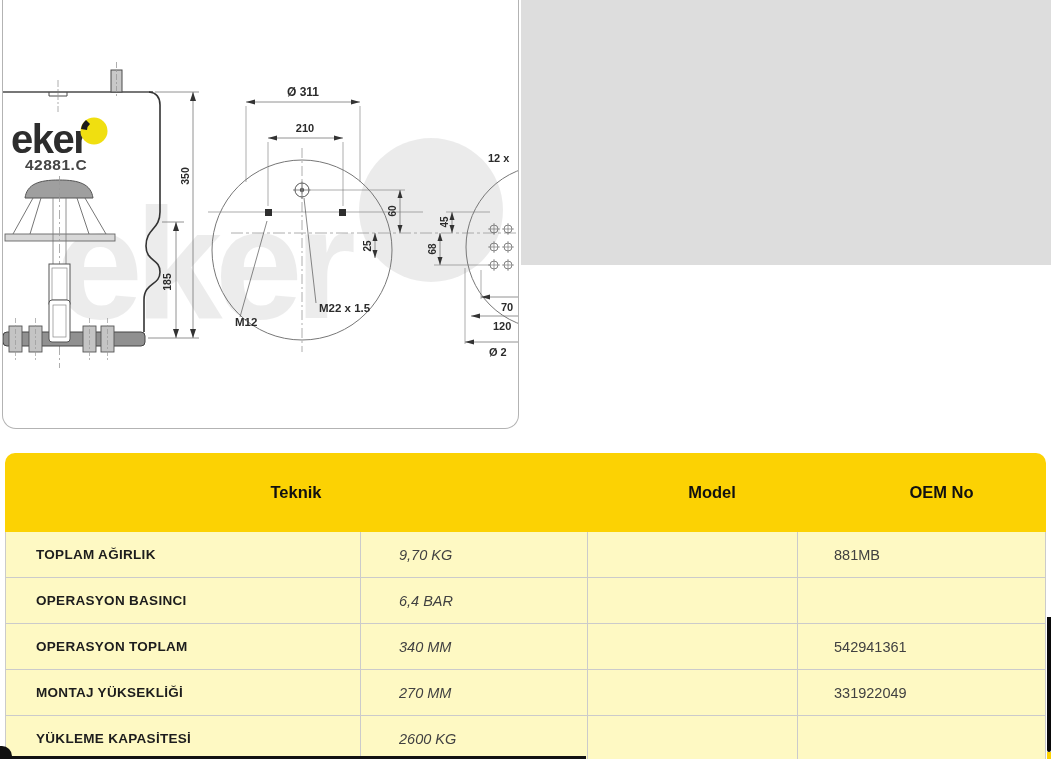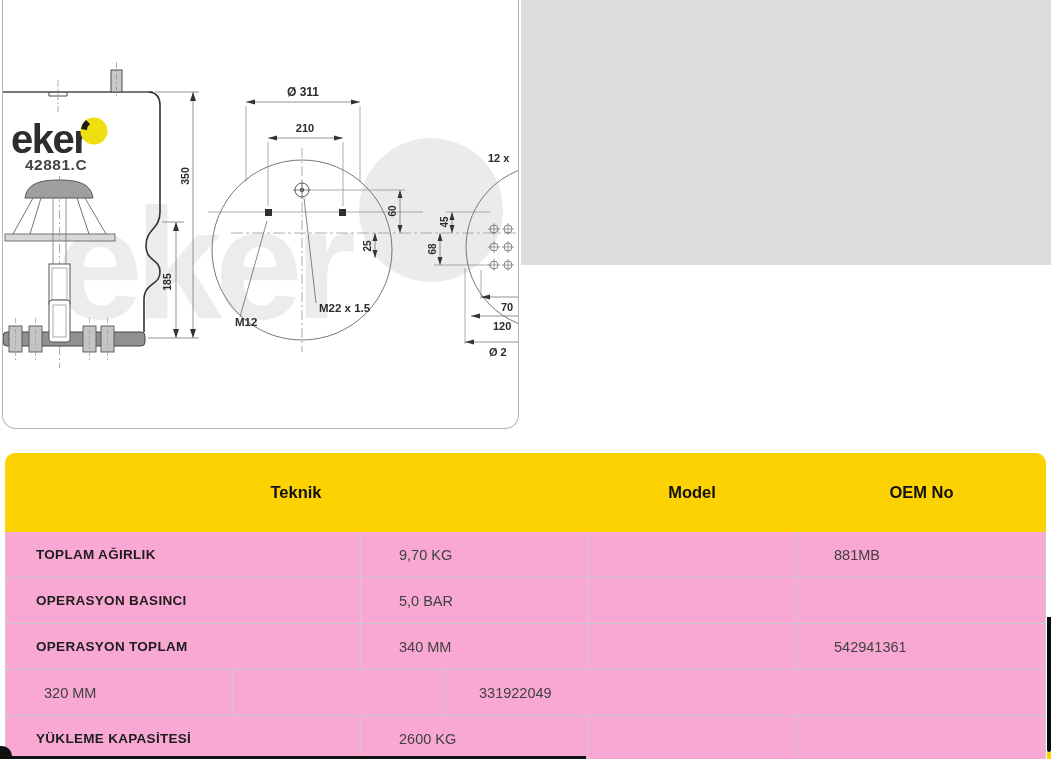--- a/index.html
+++ b/index.html
@@ -22,39 +22,40 @@
     border-radius:0 0 14px 14px;overflow:hidden;
   }
   .drawing-card svg{display:block;}
 
   
   .spec-table{
     position:absolute;left:5px;top:453px;width:1041px;
   }
   .spec-header{
     height:79px;background:#fcd203;border-radius:10px 10px 0 0;
-    display:flex;align-items:center;color:#111;font-weight:bold;font-size:16.5px;
+    display:flex;align-items:center;color:#111;font-weight:bold;font-size:16.5px;gap:20px;
   }
   .spec-header .hcell{text-align:center;}
   .h-teknik{width:582px;}
   .h-model{width:210px;}
   .h-oem{flex:1;}
 
   .spec-body{border-left:1px solid #cbcbcb;border-right:1px solid #cbcbcb;background:#fff;}
   .spec-row{
-    display:flex;height:46px;border-bottom:1px solid #cbcbcb;background:#f9a8d4;
+    display:flex;height:46px;border-bottom:1px solid #cbcbcb;background:#fef9c3;
   }
   .cell{display:flex;align-items:center;height:100%;}
   .c-label{
     width:355px;padding-left:30px;font-weight:bold;font-size:13.5px;
     letter-spacing:.3px;color:#1d1d1d;border-right:1px solid #cbcbcb;
   }
   .c-teknik{
     width:227px;padding-left:38px;font-size:14.5px;color:#414141;
     border-right:1px solid #cbcbcb;
+    font-style:italic;
   }
   .c-model{
     width:210px;font-size:14.5px;color:#414141;border-right:1px solid #cbcbcb;
   }
   .c-oem{flex:1;padding-left:36px;font-size:14.5px;color:#414141;}
 
   
   .scrollbar-thumb{
     position:absolute;right:0;top:617px;width:4px;height:135px;
     background:#0a0a0a;border-radius:0 0 3px 3px;
@@ -230,31 +231,32 @@
   </div>
   <div class="spec-body">
       <div class="spec-row">
     <div class="cell c-label">TOPLAM AĞIRLIK</div>
     <div class="cell c-teknik">9,70 KG</div>
     <div class="cell c-model"></div>
     <div class="cell c-oem">881MB</div>
   </div>
       <div class="spec-row">
     <div class="cell c-label">OPERASYON BASINCI</div>
-    <div class="cell c-teknik">5,0 BAR</div>
+    <div class="cell c-teknik">6,4 BAR</div>
     <div class="cell c-model"></div>
   </div>
       <div class="spec-row">
     <div class="cell c-label">OPERASYON TOPLAM</div>
     <div class="cell c-teknik">340 MM</div>
     <div class="cell c-model"></div>
     <div class="cell c-oem">542941361</div>
   </div>
       <div class="spec-row">
-    <div class="cell c-teknik">320 MM</div>
+    <div class="cell c-label">MONTAJ YÜKSEKLİĞİ</div>
+    <div class="cell c-teknik">270 MM</div>
     <div class="cell c-model"></div>
     <div class="cell c-oem">331922049</div>
   </div>
       <div class="spec-row">
     <div class="cell c-label">YÜKLEME KAPASİTESİ</div>
     <div class="cell c-teknik">2600 KG</div>
     <div class="cell c-model"></div>
     <div class="cell c-oem"></div>
   </div>
     </div>

